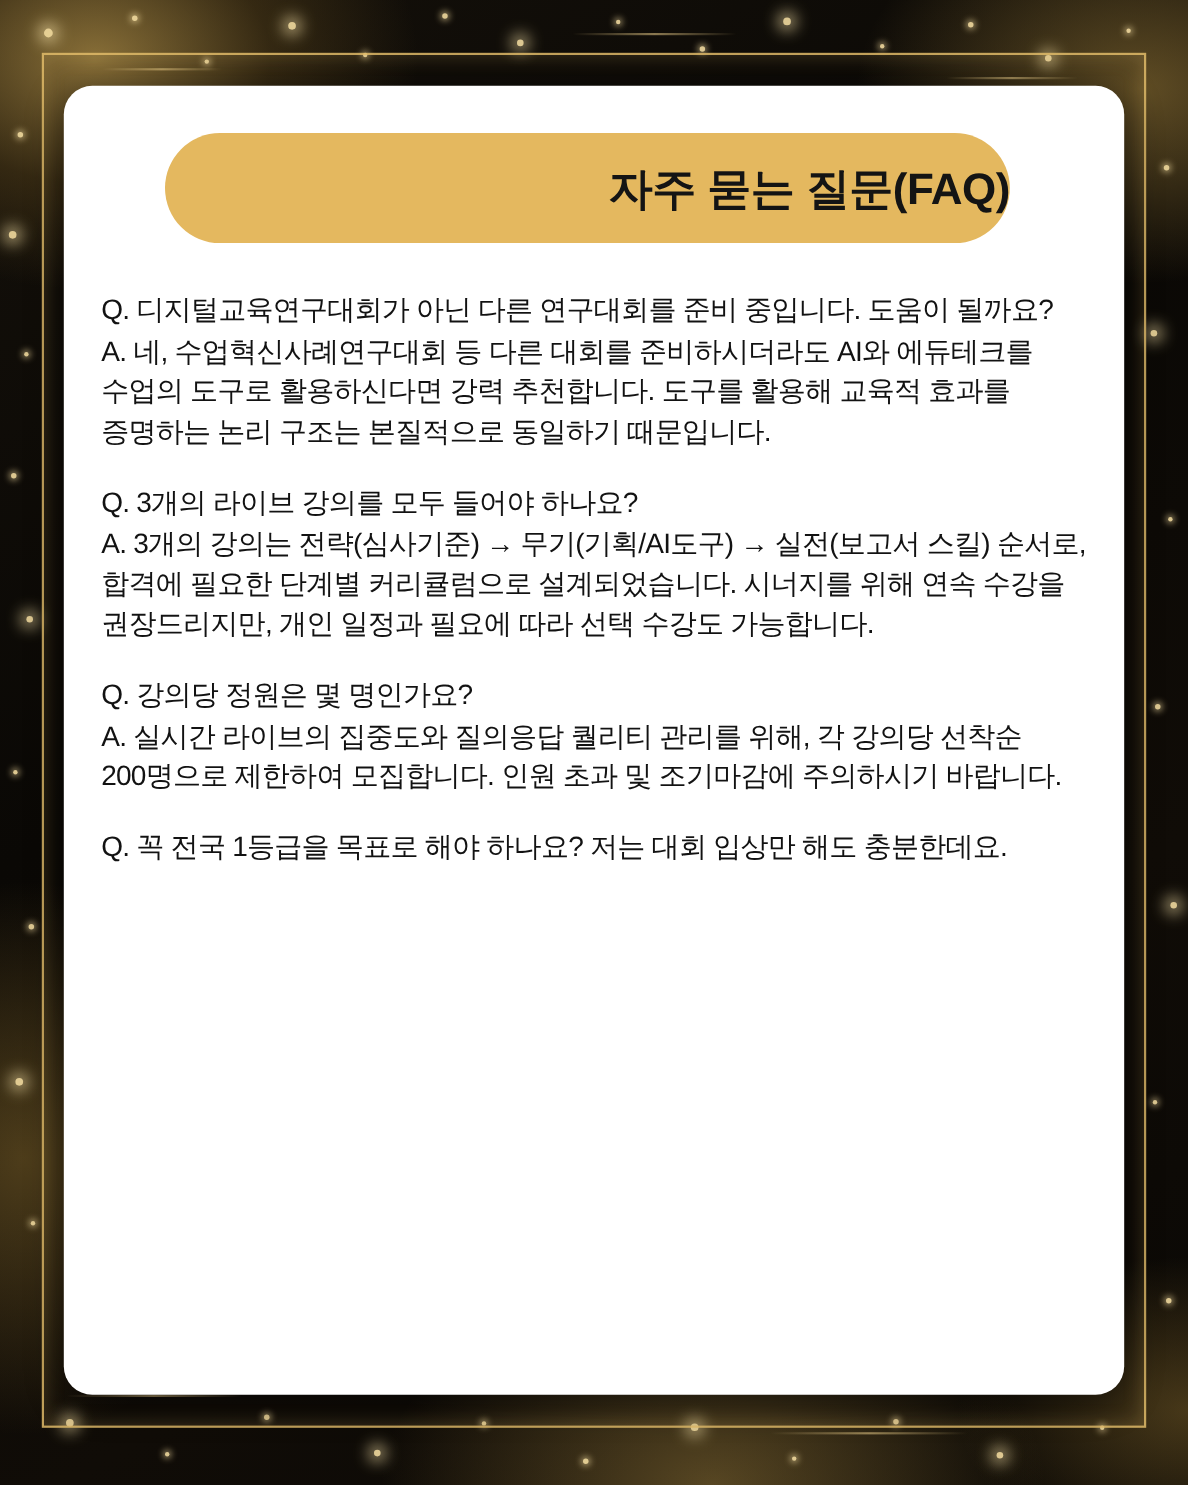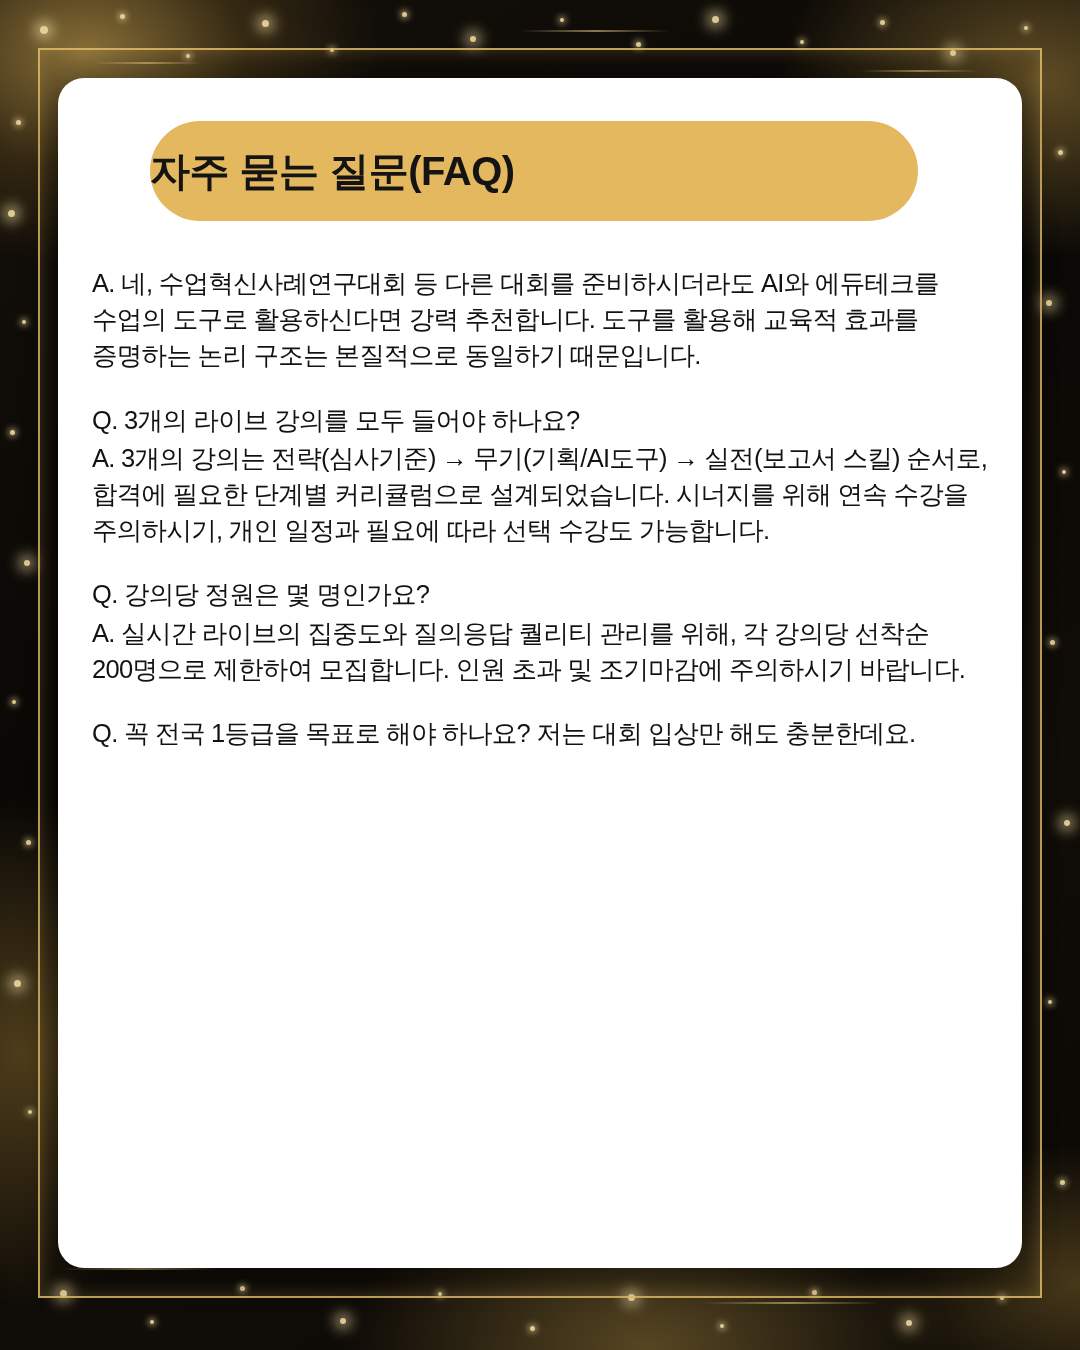--- a/index.html
+++ b/index.html
@@ -77,21 +77,21 @@
   .title-pill {
     position: absolute;
     left: 92px;
     top: 43px;
     width: 768px;
     height: 100px;
     background: #e4b85f;
     border-radius: 52px;
     display: flex;
     align-items: center;
-    justify-content: flex-start;
+    justify-content: flex-end;
   }
   .title-pill .title-text {
     font-family: "Liberation Sans", sans-serif;
     font-size: 40px;
     font-weight: bold;
     color: #141414;
     letter-spacing: -0.5px;
   }
 
   .faq-body {
@@ -178,26 +178,27 @@
 
   <div class="card">
 
     <div class="title-pill">
       <span class="title-text">자주 묻는 질문(FAQ)</span>
     </div>
 
     <div class="faq-body">
 
       <div class="qa-block">
+        <p class="qa-line question">Q. 디지털교육연구대회가 아닌 다른 연구대회를 준비 중입니다. 도움이 될까요?</p>
         <p class="qa-line answer">A. 네, 수업혁신사례연구대회 등 다른 대회를 준비하시더라도 AI와 에듀테크를 수업의 도구로 활용하신다면 강력 추천합니다. 도구를 활용해 교육적 효과를 증명하는 논리 구조는 본질적으로 동일하기 때문입니다.</p>
       </div>
 
       <div class="qa-block">
         <p class="qa-line question">Q. 3개의 라이브 강의를 모두 들어야 하나요?</p>
-        <p class="qa-line answer">A. 3개의 강의는 전략(심사기준) → 무기(기획/AI도구) → 실전(보고서 스킬) 순서로, 합격에 필요한 단계별 커리큘럼으로 설계되었습니다. 시너지를 위해 연속 수강을 주의하시기, 개인 일정과 필요에 따라 선택 수강도 가능합니다.</p>
+        <p class="qa-line answer">A. 3개의 강의는 전략(심사기준) → 무기(기획/AI도구) → 실전(보고서 스킬) 순서로, 합격에 필요한 단계별 커리큘럼으로 설계되었습니다. 시너지를 위해 연속 수강을 권장드리지만, 개인 일정과 필요에 따라 선택 수강도 가능합니다.</p>
       </div>
 
       <div class="qa-block">
         <p class="qa-line question">Q. 강의당 정원은 몇 명인가요?</p>
         <p class="qa-line answer">A. 실시간 라이브의 집중도와 질의응답 퀄리티 관리를 위해, 각 강의당 선착순 200명으로 제한하여 모집합니다. 인원 초과 및 조기마감에 주의하시기 바랍니다.</p>
       </div>
 
       <div class="qa-block">
         <p class="qa-line question">Q. 꼭 전국 1등급을 목표로 해야 하나요? 저는 대회 입상만 해도 충분한데요.</p>
       </div>

